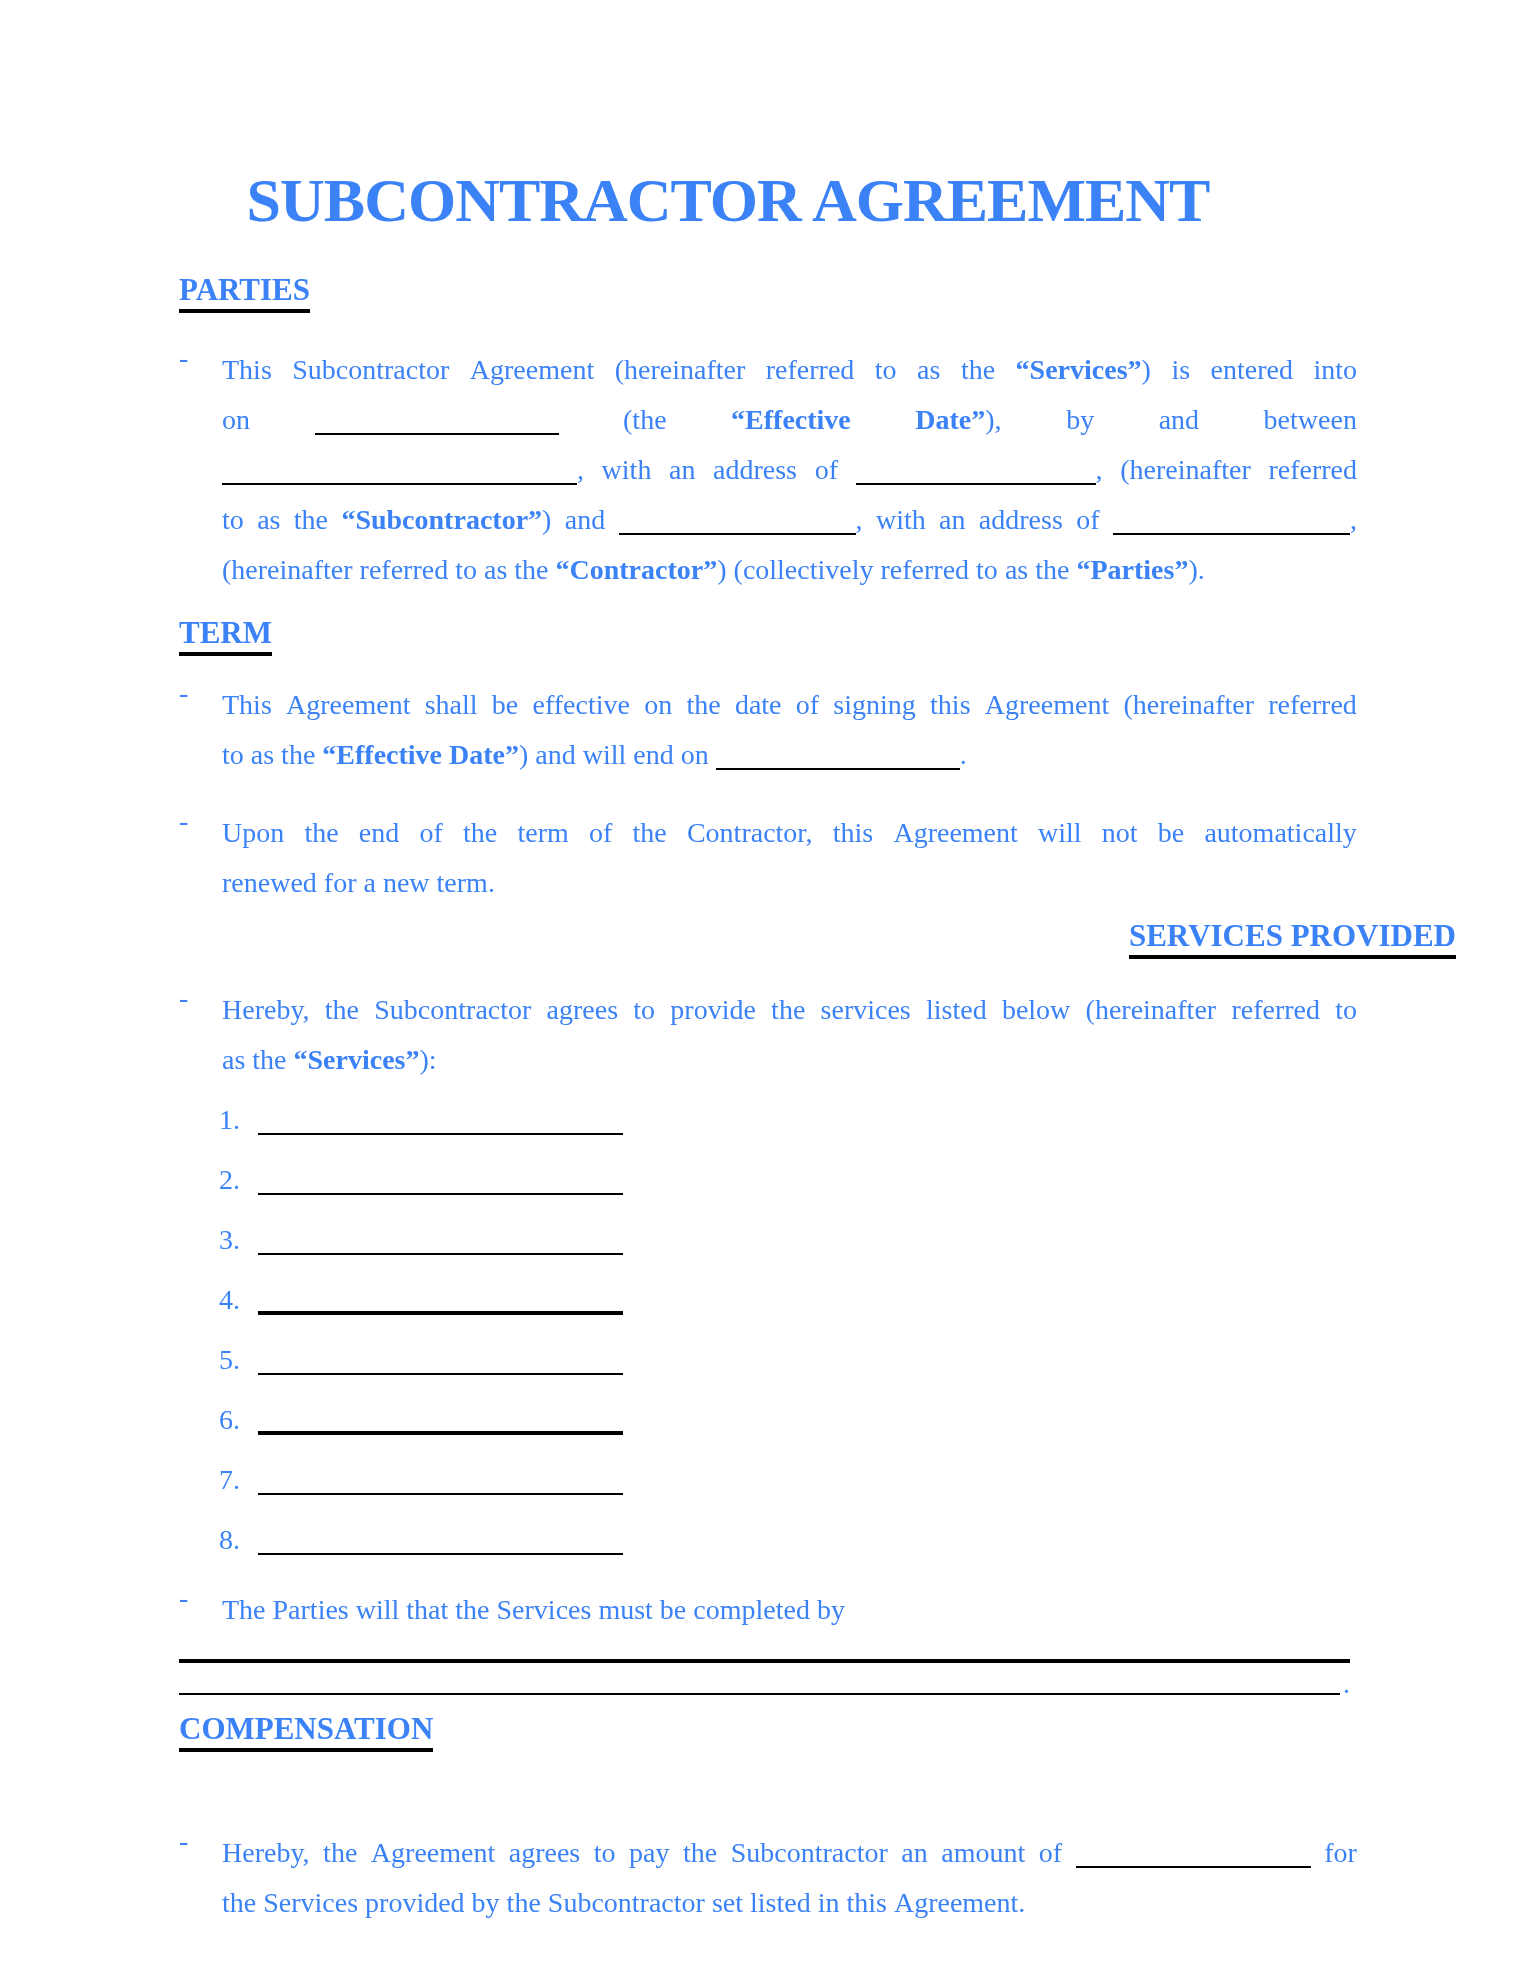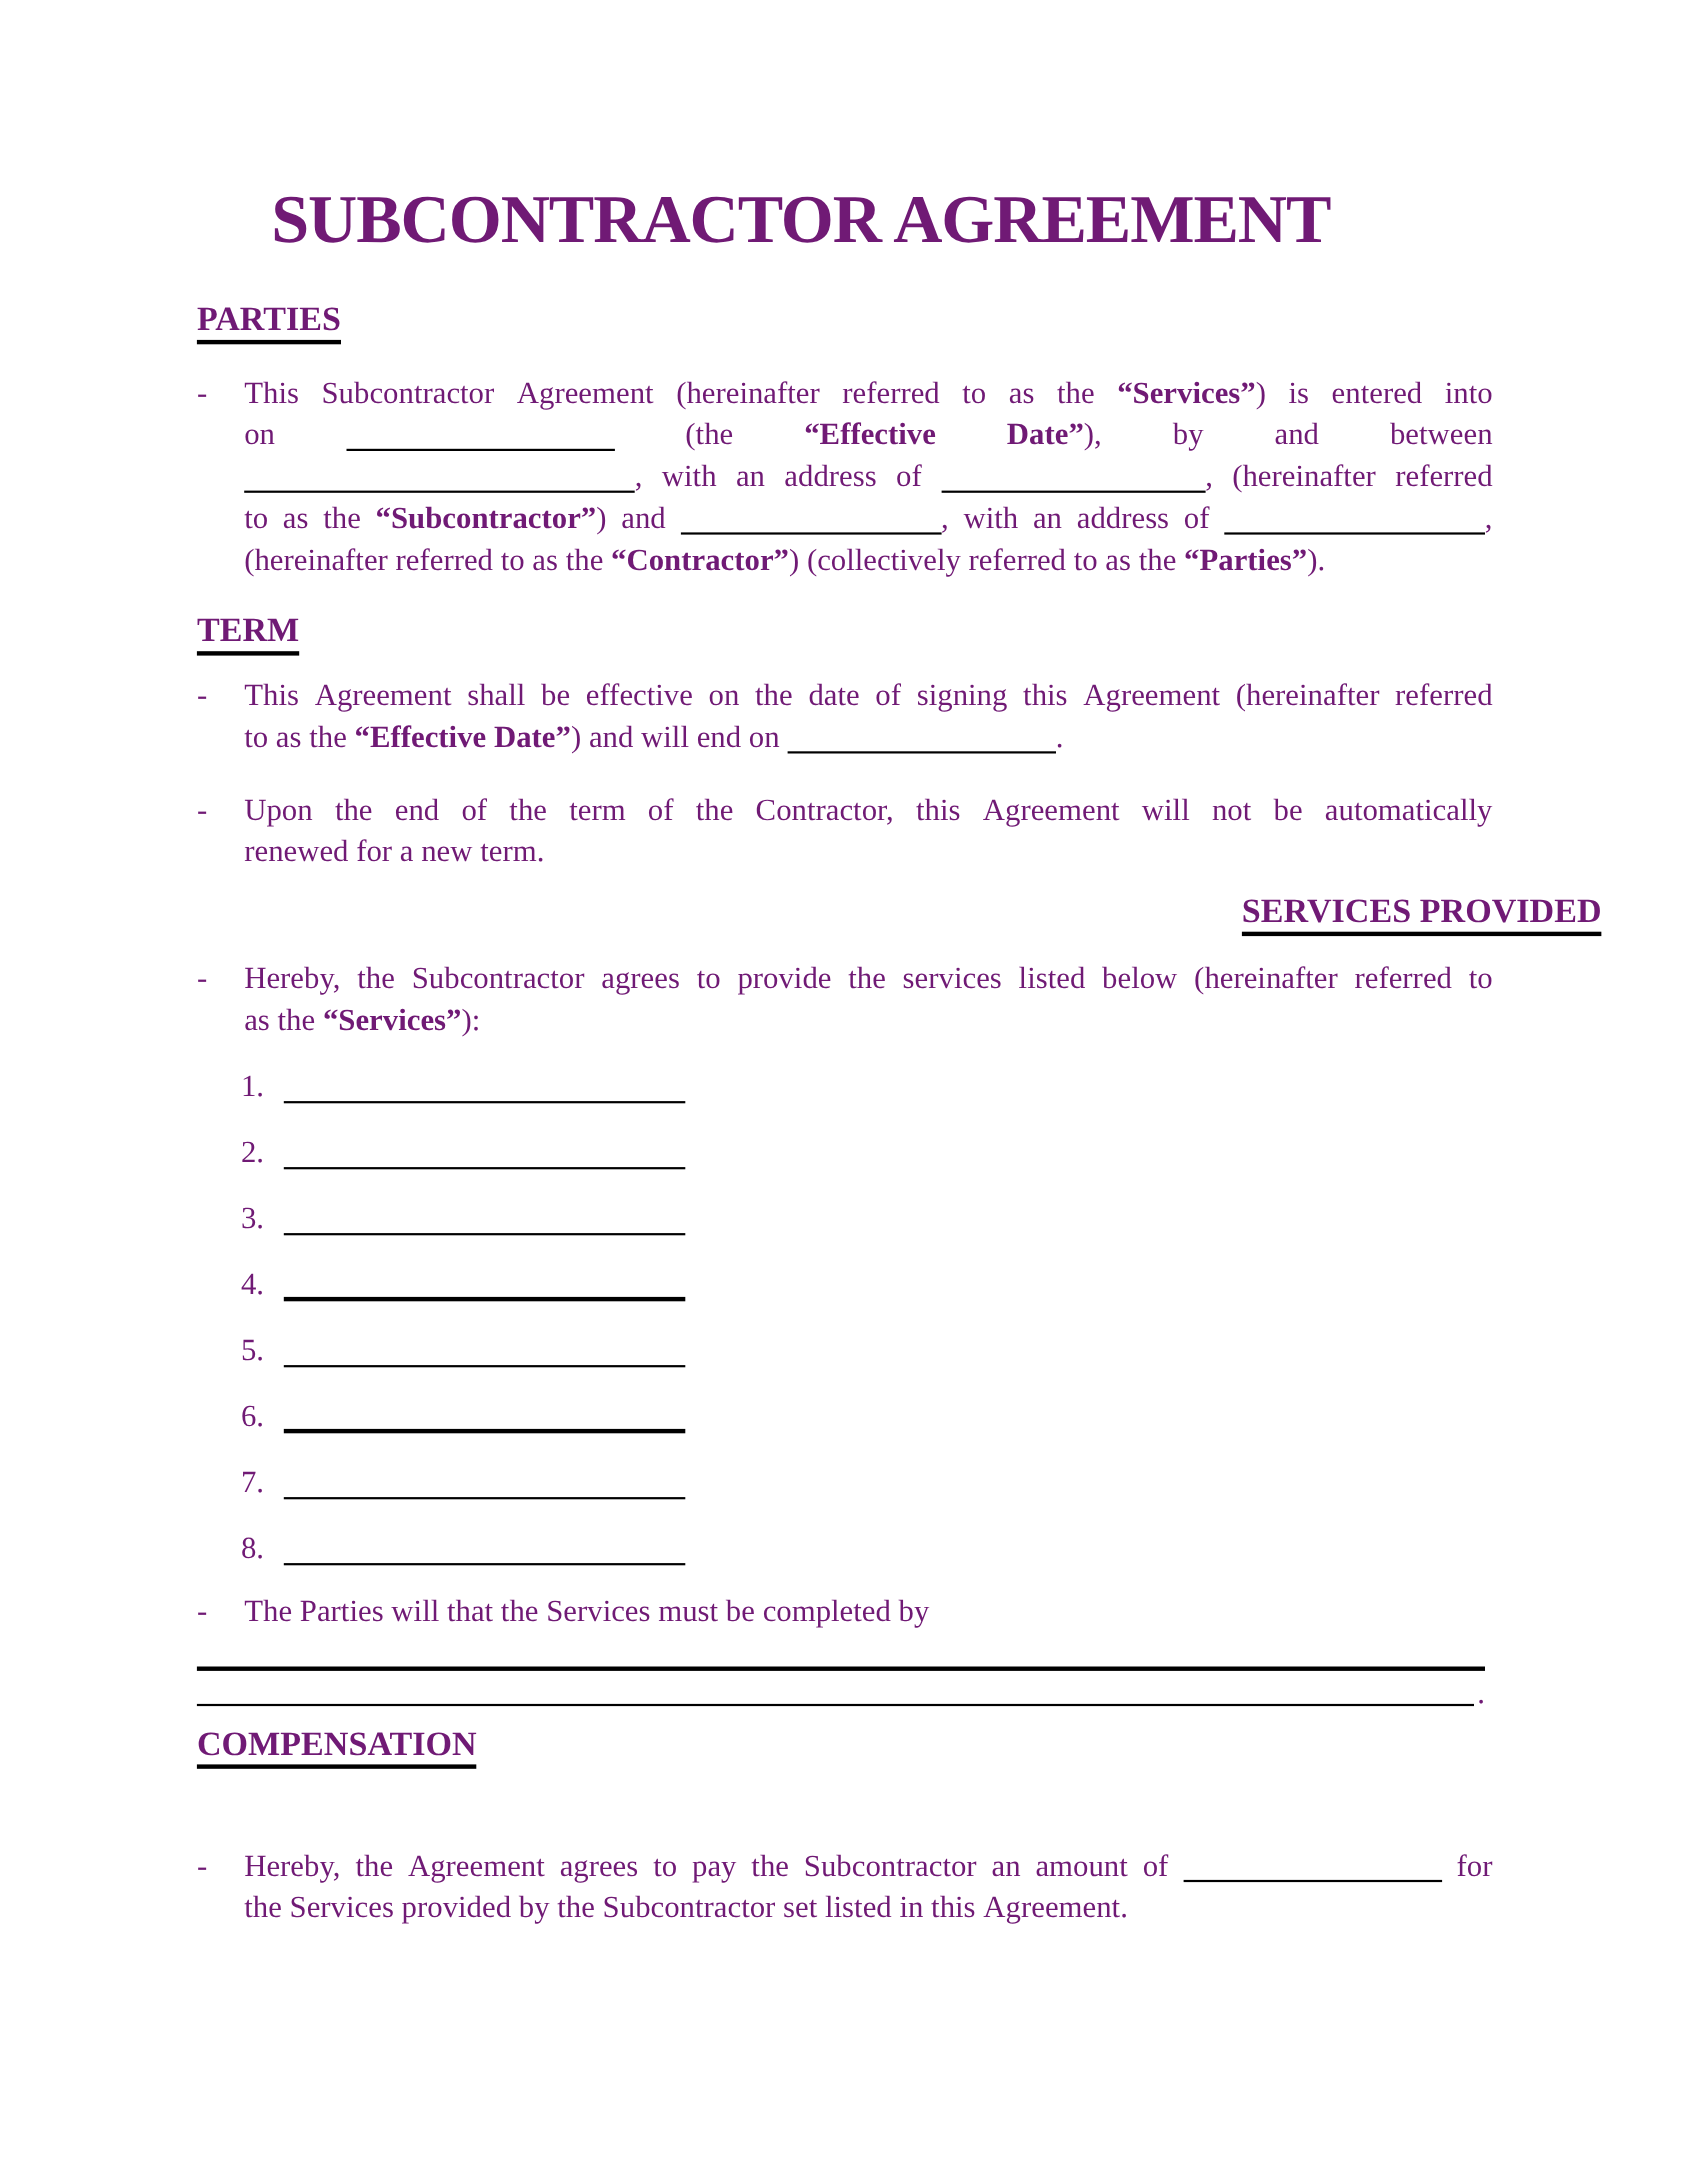--- a/index.html
+++ b/index.html
@@ -1,17 +1,17 @@
 <!DOCTYPE html>
 <html><head>
 <meta charset="utf-8">
 <style>
   html,body{margin:0;padding:0;background:#ffffff;}
   .page{
-    width:1456px;height:1980px;background:#ffffff;color:#701a75;
+    width:1456px;height:1980px;background:#ffffff;color:#3b82f6;
     font-family:"Liberation Serif","DejaVu Serif",serif;
     position:relative;overflow:hidden;
   }
   .doc-title{
     margin:170px 0 0 0;text-align:center;
     font-size:62px;font-weight:bold;line-height:60px;letter-spacing:-1px;
   }
   .h2{margin-left:179px;font-weight:bold;font-size:31px;line-height:36px;}
   .h2 .h2t{display:inline-block;border-bottom:4px solid #000;padding-bottom:1px;}
   .mt-parties{margin-top:42px;}
@@ -21,21 +21,21 @@
   .mt-term2{margin-top:28px;}
   .mt-services{margin-top:16px;text-align:right;}
   .mt-svc1{margin-top:20px;}
   .mt-list{margin-top:20px;}
   .mt-deadline{margin-top:18px;}
   .mt-comp{margin-top:12px;}
   .mt-comp1{margin-top:70px;}
   .bullet{display:grid;grid-template-columns:43px 1135px;margin-left:179px;font-size:28px;}
   .dash{line-height:38px;}
   .ptext{width:1135px;}
-  .line{display:flex;gap:7px;line-height:38px;height:38px;white-space:nowrap;}
+  .line{display:flex;gap:7px;line-height:38px;height:38px;white-space:nowrap;margin-top:12px;}
   .line.just{justify-content:space-between;gap:0;}
   .tok{white-space:nowrap;}
   .b{font-weight:bold;}
   .blank{display:inline-block;border-bottom:2px solid #000;height:1em;vertical-align:-6px;}
   .svc-list{margin-left:219px;font-size:28px;}
   .svc-item{display:flex;align-items:flex-end;height:38px;margin-bottom:22px;}
   .svc-item .num{width:39px;line-height:34px;}
   .svc-item .svc-blank{width:365px;height:0;border-bottom:2px solid #000;margin-bottom:2px;}
   .svc-item .svc-blank.thick{border-bottom-width:4px;}
   .fl1{height:4px;background:#000;width:1171px;margin:30px 0 0 179px;}

